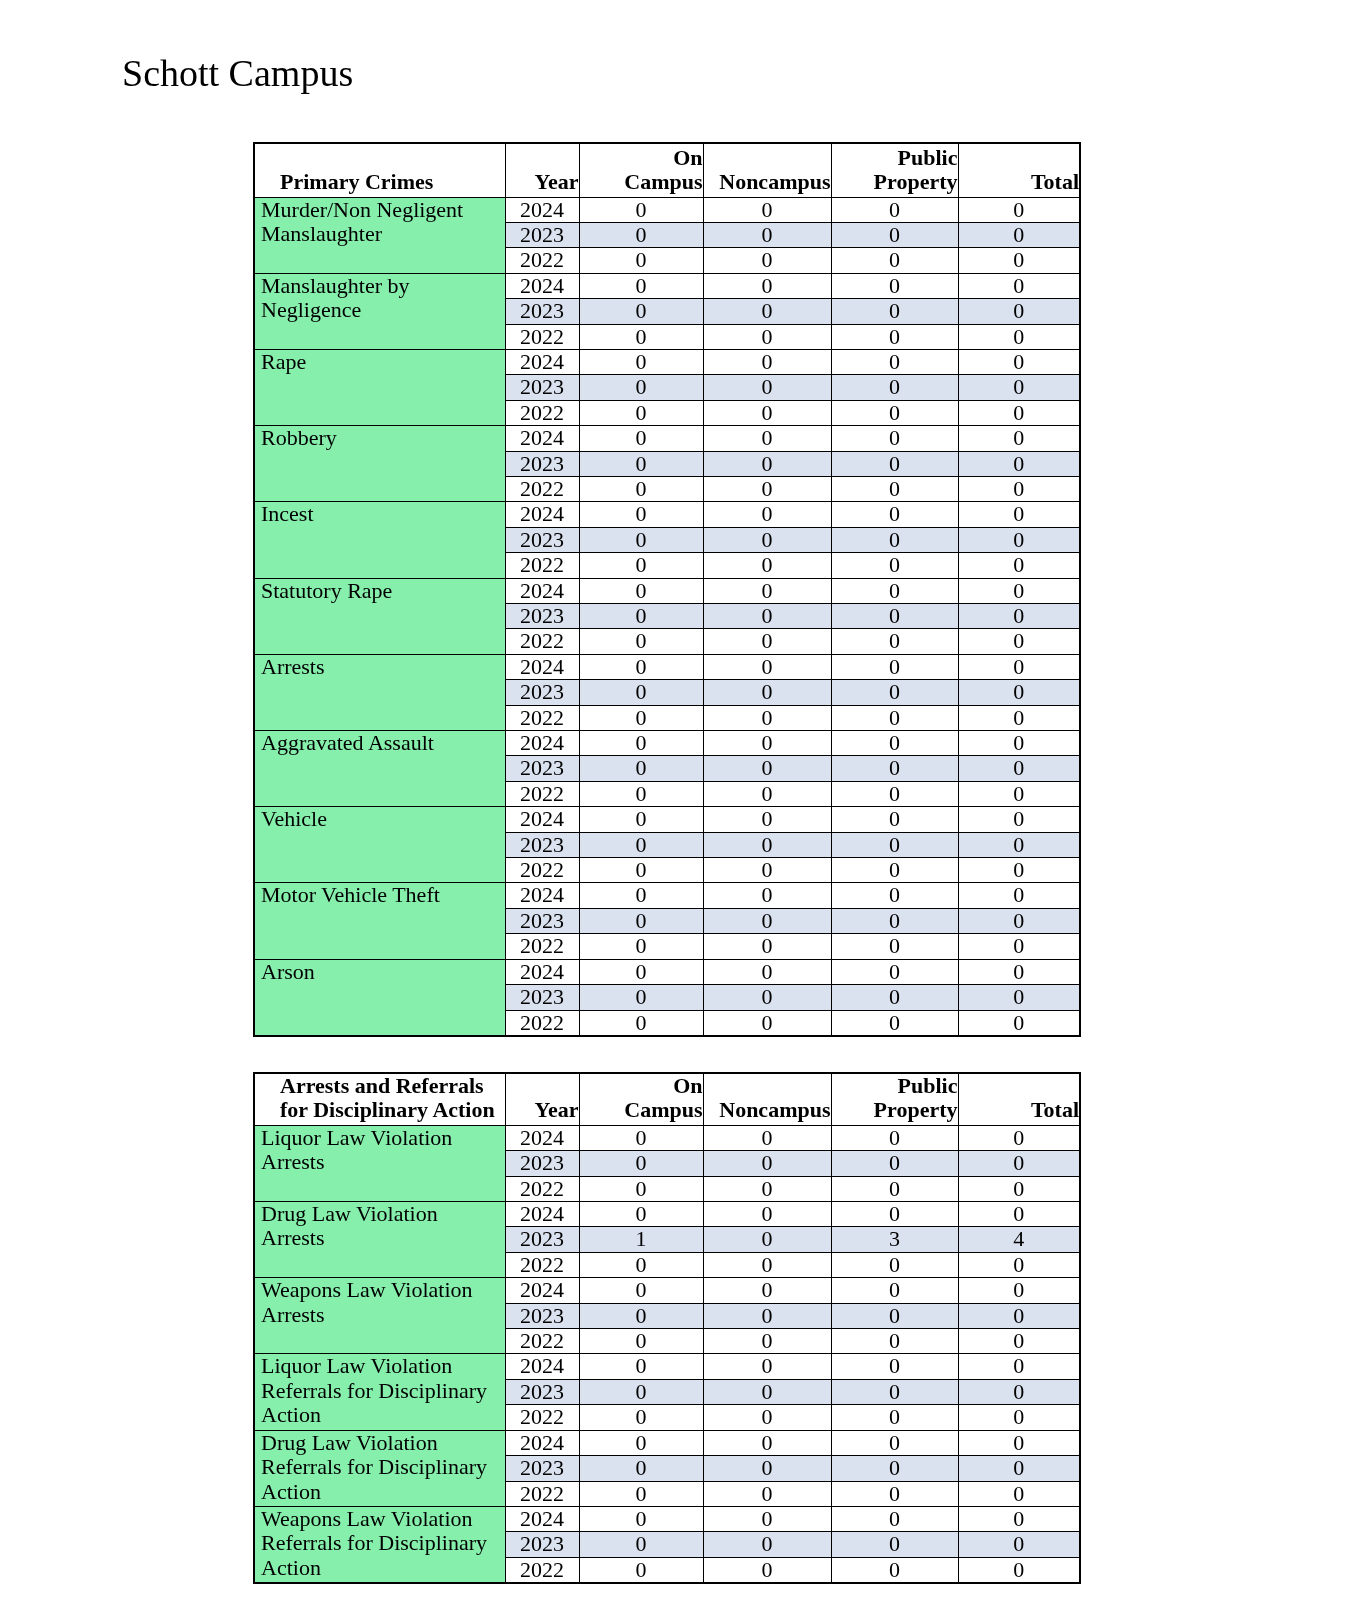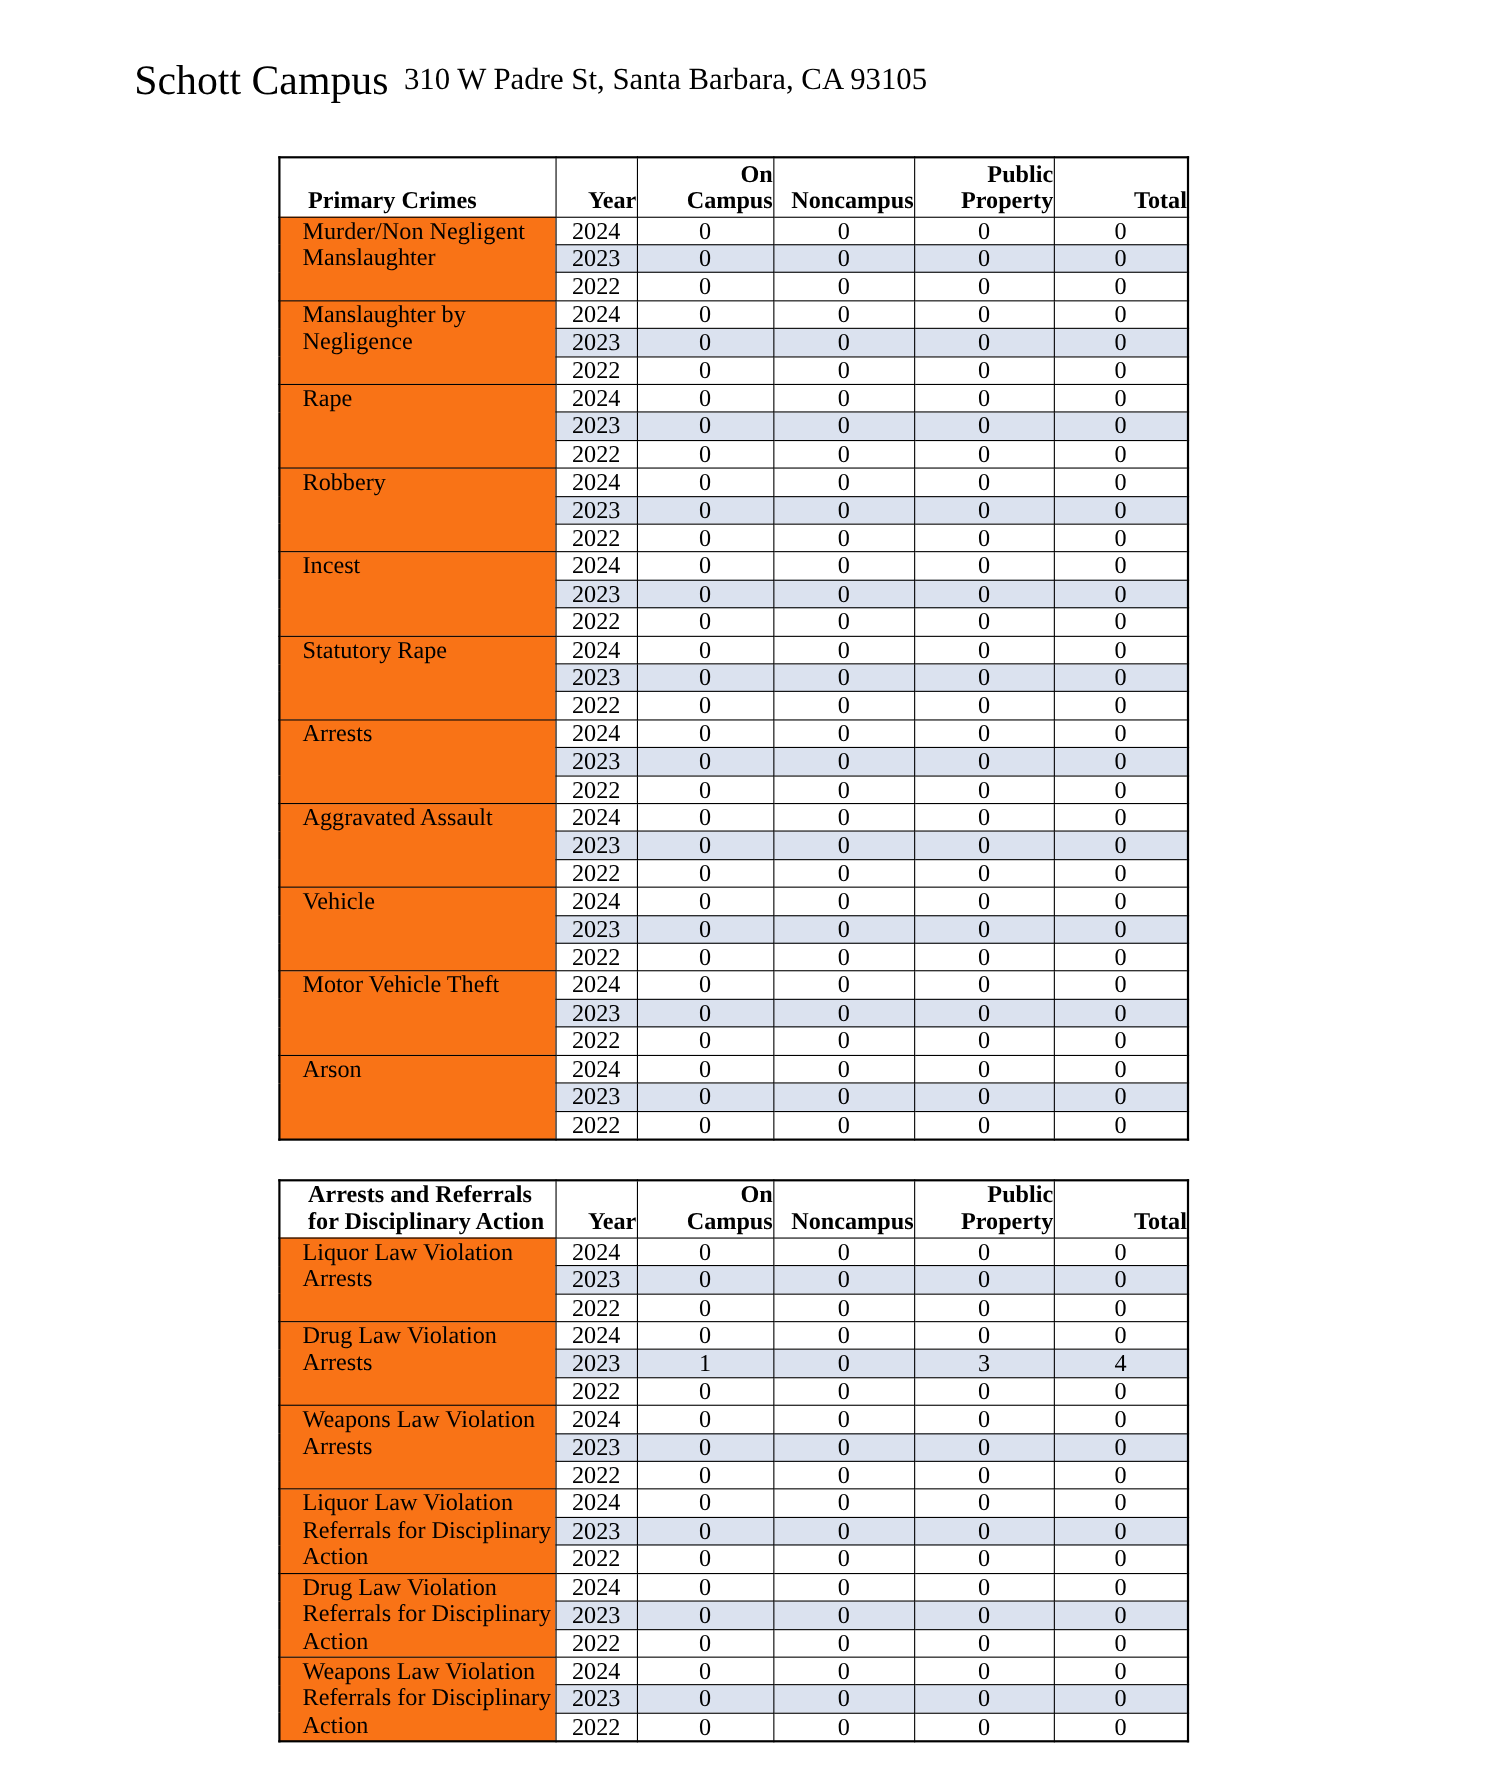--- a/index.html
+++ b/index.html
@@ -11,21 +11,21 @@
     font-family: "Liberation Serif", "DejaVu Serif", serif;
     color: #000000;
     overflow: hidden;
   }
 
   .title-block {
     position: absolute;
     left: 122px;
     top: 54px;
     display: flex;
-    align-items: center;
+    align-items: flex-end;
     gap: 14px;
     white-space: nowrap;
   }
   .campus-name  { font-size: 38px; line-height: 38px; }
   .campus-address { font-size: 28px; line-height: 28px; }
 
   .stats-table {
     position: absolute;
     left: 253px;
     width: 826px;
@@ -57,42 +57,41 @@
     text-align: right;
     white-space: pre;
     padding-bottom: 2px;
   }
   .stats-table th.cat-h { text-align: left; padding-left: 25px; }
 
   .stats-table td.cat {
     text-align: left;
     vertical-align: top;
     white-space: pre;
-    padding-left: 20px;
-    background: #f97316;
+    padding-left: 6px;
+    background: #86efac;
   }
   .stats-table td.yr, .stats-table td.val {
     text-align: center;
     white-space: nowrap;
     vertical-align: middle;
   }
 
   #table-primary thead tr { height: 54px; }
   #table-primary tbody tr { height: 24.75px; }
   #table-arrests thead tr { height: 50px; }
   #table-arrests tbody tr { height: 24.75px; }
 
   tr.hl td { background: var(--hl-color, #dbe2ef); }
 </style>
 </head>
 <body>
 
 <div class="title-block">
   <span class="campus-name">Schott Campus</span>
-  <span class="campus-address">310 W Padre St, Santa Barbara, CA 93105</span>
 </div>
 
 <table class="stats-table" id="table-primary">
   <colgroup>
     <col class="c0">
       <col class="c1">
       <col class="c2">
       <col class="c3">
       <col class="c4">
       <col class="c5">

